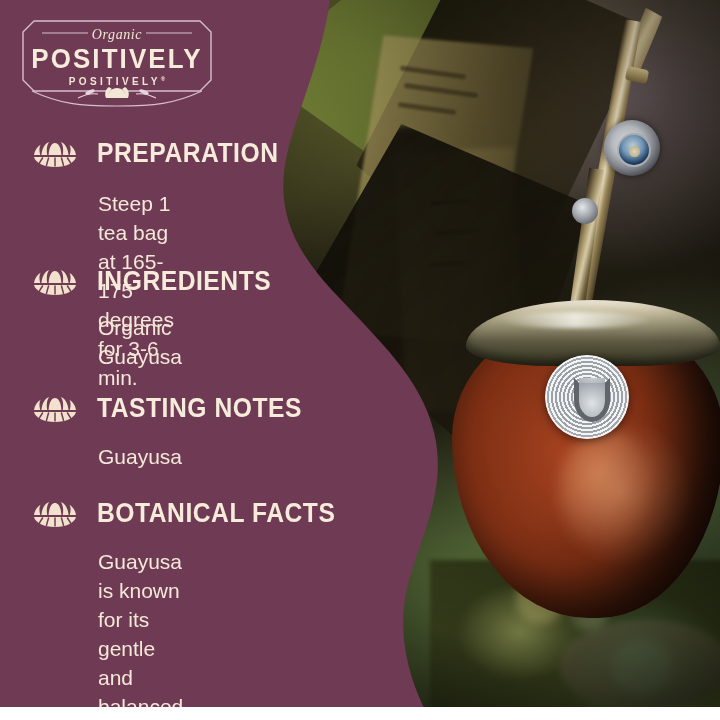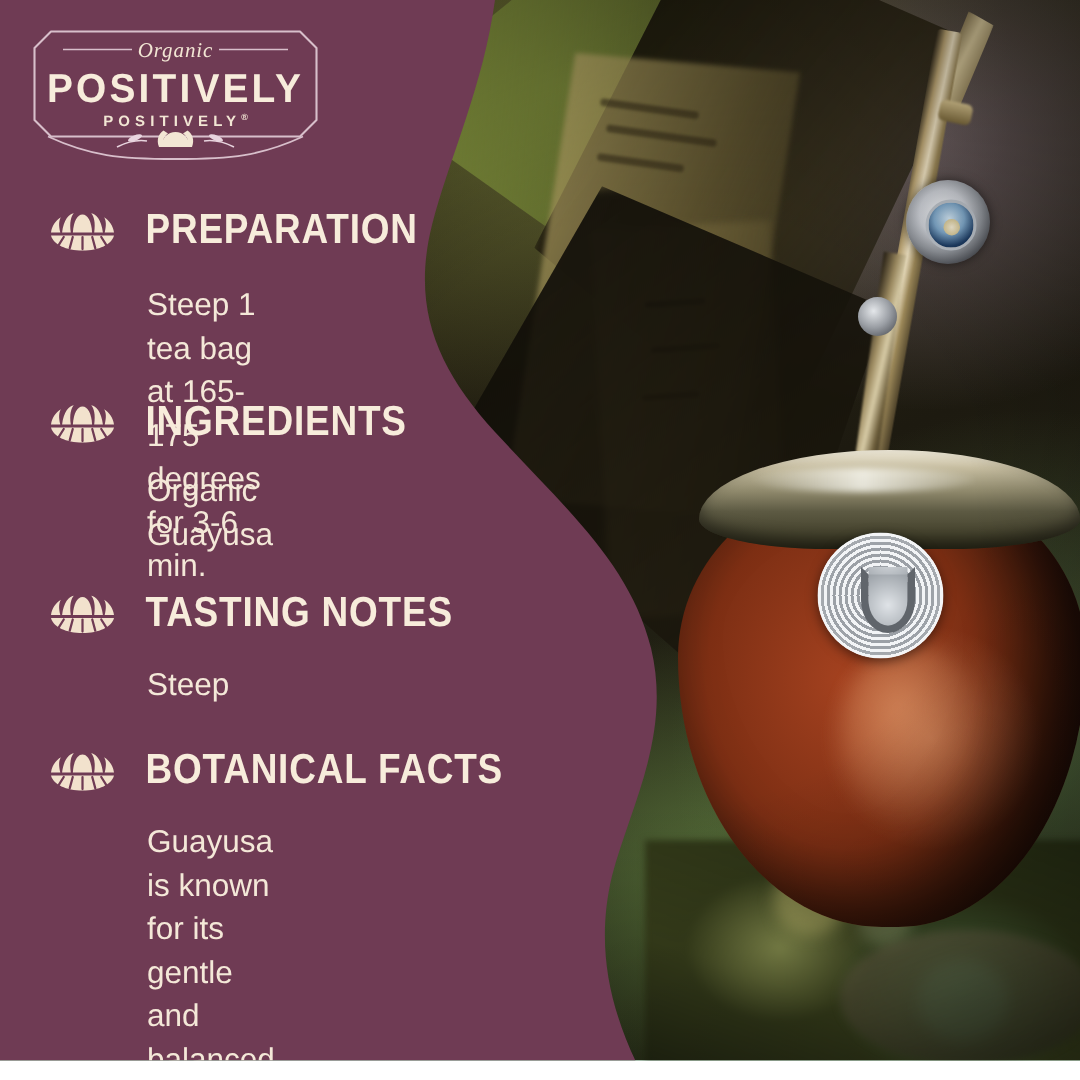--- a/index.html
+++ b/index.html
@@ -488,21 +488,21 @@
         </g>
         <g stroke="#6F3B54" stroke-width="1.5" stroke-linecap="round">
           <line x1="23" y1="19" x2="23" y2="27"></line>
           <line x1="16.5" y1="19" x2="14.5" y2="26.4"></line>
           <line x1="29.5" y1="19" x2="31.5" y2="26.4"></line>
           <line x1="10.5" y1="19" x2="7" y2="24.6"></line>
           <line x1="35.5" y1="19" x2="39" y2="24.6"></line>
         </g>
       </svg>
       <div class="sec-title">TASTING NOTES</div>
-      <div class="sec-body">Steep</div>
+      <div class="sec-body">Guayusa</div>
     </div>
 
     <div class="section" id="sec-facts">
       <svg class="sec-icon" viewBox="0 0 46 30">
         <g fill="#f2e2cd">
           <path d="M23,4 C19.6,4 17,8.4 16.6,16 L29.4,16 C29,8.4 26.4,4 23,4 Z"></path>
           <path d="M15.2,16 C14.2,9.4 15.4,5 17.2,3.2 C14,3.8 10.4,7.4 9.4,16 Z"></path>
           <path d="M30.8,16 C31.8,9.4 30.6,5 28.8,3.2 C32,3.8 35.6,7.4 36.6,16 Z"></path>
           <path d="M8.2,16 C7,11.2 7.2,8 8.6,5.8 C5.2,7.8 2.6,11.6 2,16 Z"></path>
           <path d="M37.8,16 C39,11.2 38.8,8 37.4,5.8 C40.8,7.8 43.4,11.6 44,16 Z"></path>

